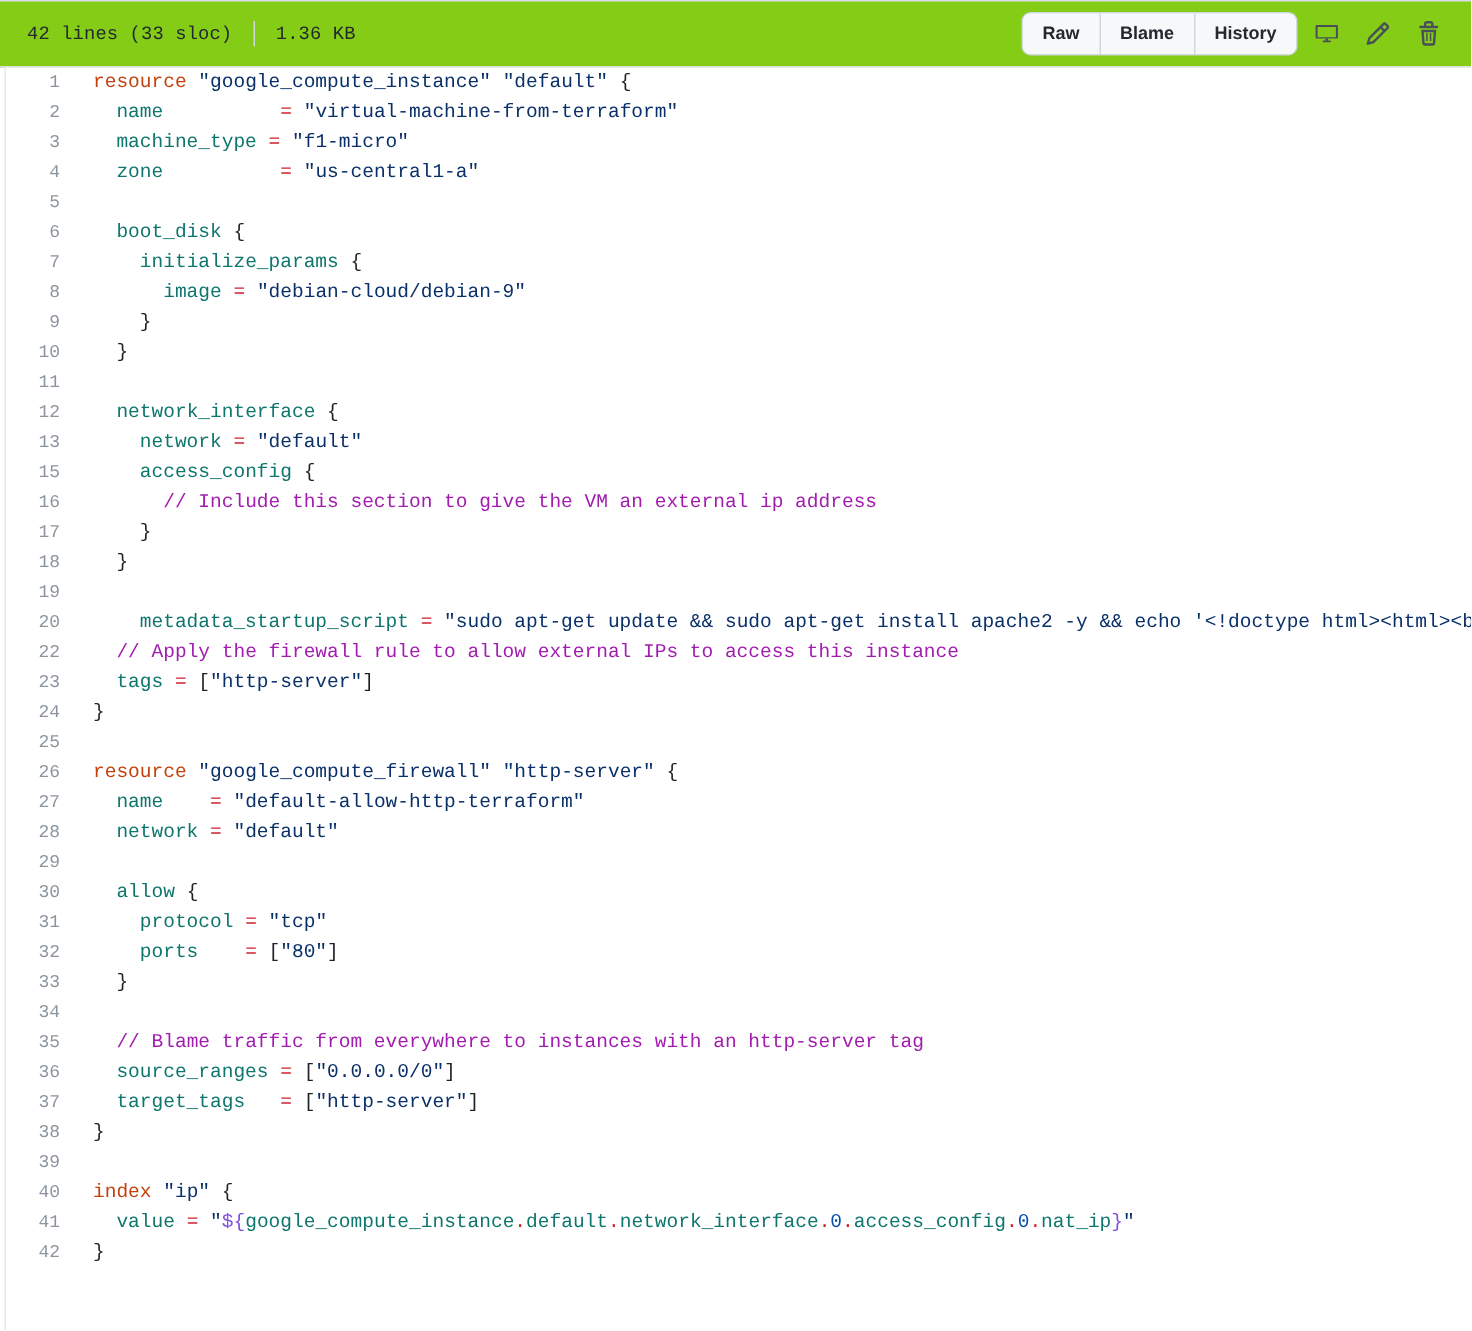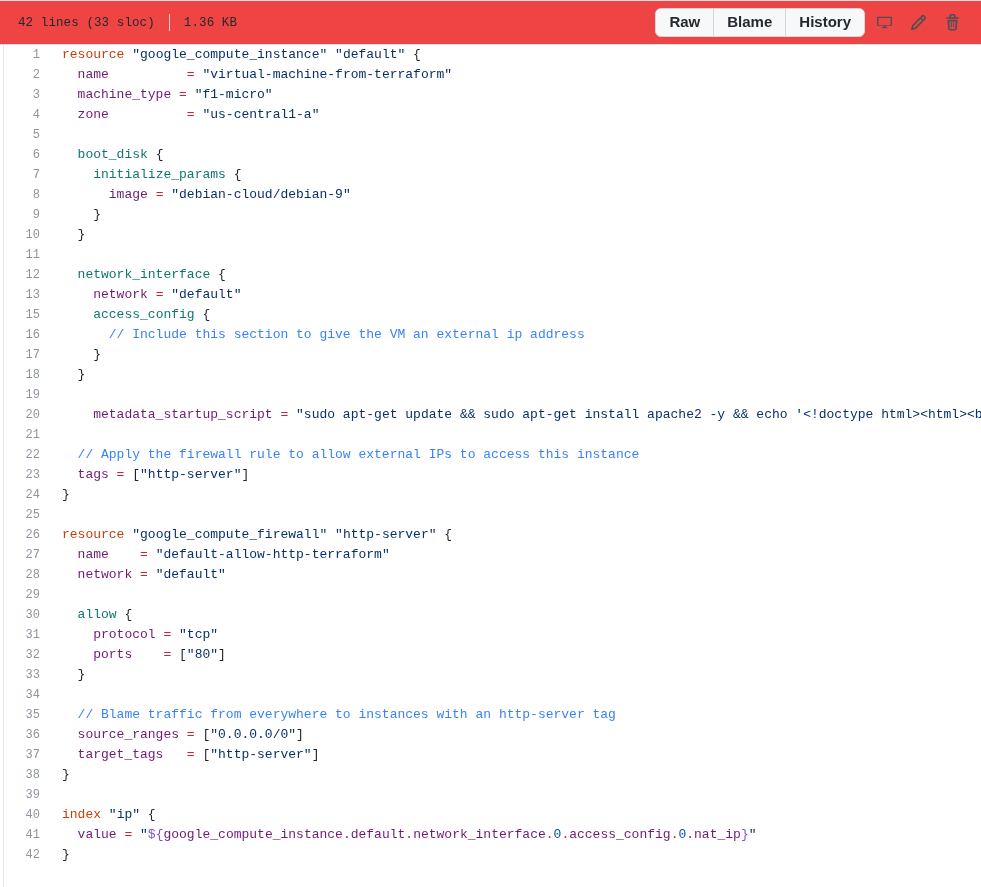--- a/index.html
+++ b/index.html
@@ -12,21 +12,21 @@
     width: 981px;
     height: 887px;
     position: relative;
     overflow: hidden;
     background: #ffffff;
   }
 
   
   .file-header {
     height: 45px;
-    background: #ef4444;
+    background: #84cc16;
     border-bottom: 1px solid #d8dee4;
     border-top: 1px solid #d8dee4;
     display: flex;
     align-items: center;
     padding: 0 14px 0 18px;
     position: relative;
   }
   .meta-group {
     display: flex;
     align-items: center;
@@ -50,21 +50,21 @@
     align-items: center;
   }
   .btn-group {
     display: flex;
     border: 1px solid #d0d7de;
     border-radius: 6px;
     overflow: hidden;
     background: #f6f8fa;
   }
   .btn-group .gbtn {
-    font-size: 15px;
+    font-size: 12px;
     font-weight: bold;
     color: #24292f;
     padding: 4px 13px 5px;
     background: #f6f8fa;
     border: 0;
     border-left: 1px solid #d0d7de;
     cursor: pointer;
     line-height: 18px;
     font-family: "Liberation Sans", sans-serif;
     white-space: nowrap;
@@ -126,22 +126,22 @@
     white-space: pre;
     overflow: hidden;
   }
   td.lcode span { white-space: pre; }
 
   
   .t-kw      { color: #c2410c; }   
   .t-str     { color: #0a3069; }   
   .t-op      { color: #cf222e; }   
   .t-block   { color: #0f766e; }   
-  .t-comment { color: #3b82f6; }   
-  .t-plain   { color: #701a75; }
+  .t-comment { color: #a21caf; }   
+  .t-plain   { color: #0f766e; }
   .t-interp  { color: #8250df; }   
   .t-num     { color: #0550ae; }   
   .t-punct   { color: #1f2328; }
 </style>
 </head>
 <body>
 
 <div id="app">
 
   <div class="file-header">
@@ -264,24 +264,20 @@
           </tr>
           <tr>
             <td class="lnum">19</td>
             <td class="lcode">&nbsp;</td>
           </tr>
           <tr>
             <td class="lnum">20</td>
             <td class="lcode"><span class="t-plain">    metadata_startup_script </span><span class="t-op">=</span><span class="t-plain"> </span><span class="t-str">"sudo apt-get update &amp;&amp; sudo apt-get install apache2 -y &amp;&amp; echo '&lt;!doctype html&gt;&lt;html&gt;&lt;body&gt;&lt;h1&gt;Amazing Terraform!&lt;/h1&gt;&lt;/body&gt;&lt;/html&gt;' | sudo tee /var/www/html/index.html"</span></td>
           </tr>
           <tr>
-            <td class="lnum">21</td>
-            <td class="lcode">&nbsp;</td>
-          </tr>
-          <tr>
             <td class="lnum">22</td>
             <td class="lcode"><span class="t-plain">  </span><span class="t-comment">// Apply the firewall rule to allow external IPs to access this instance</span></td>
           </tr>
           <tr>
             <td class="lnum">23</td>
             <td class="lcode"><span class="t-plain">  tags </span><span class="t-op">=</span><span class="t-punct"> [</span><span class="t-str">"http-server"</span><span class="t-punct">]</span></td>
           </tr>
           <tr>
             <td class="lnum">24</td>
             <td class="lcode"><span class="t-punct">}</span></td>

